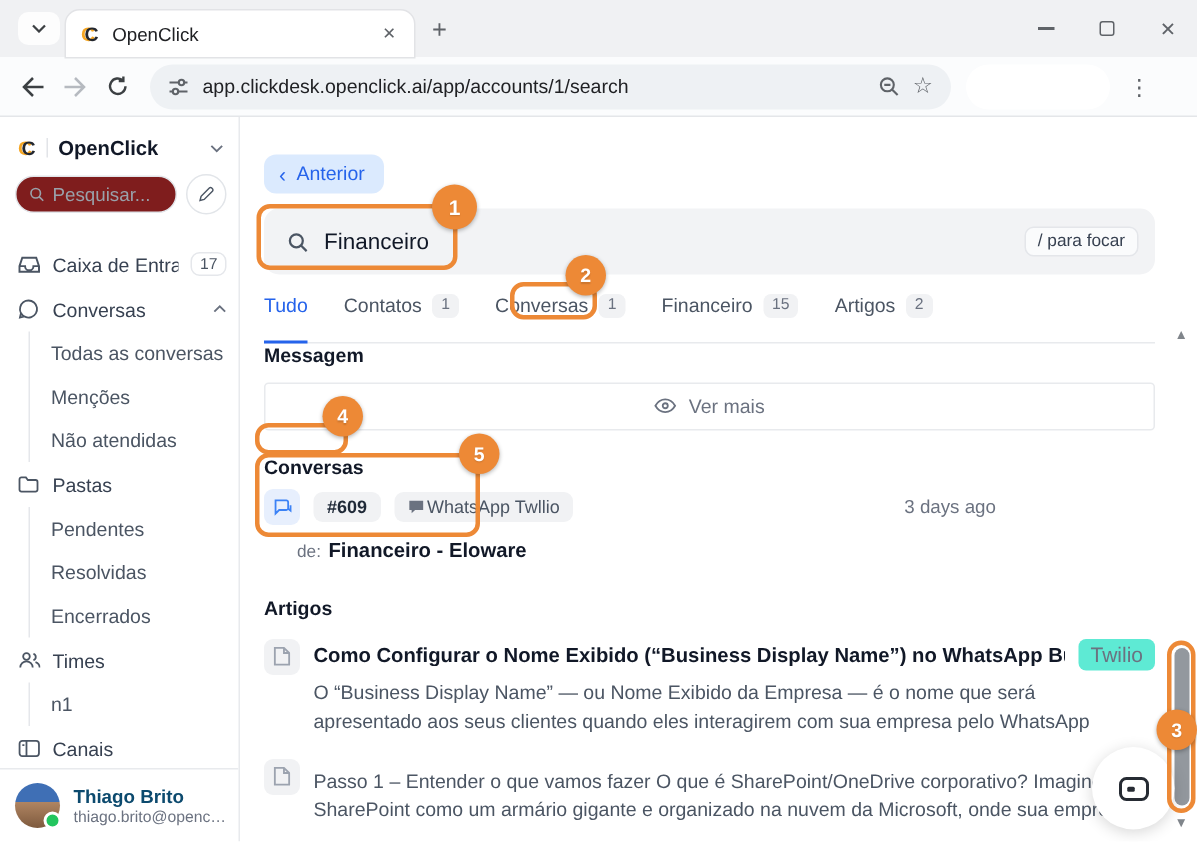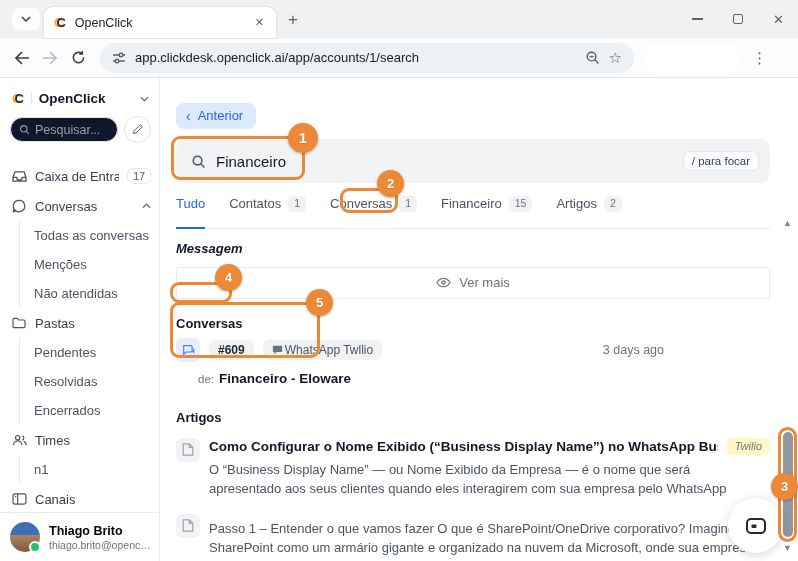--- a/index.html
+++ b/index.html
@@ -33,71 +33,71 @@
 
   
   .app { display:flex; height:483px; background:#fff; }
 
   .sidebar { width:160px; border-right:1px solid #e8eaed; display:flex; flex-direction:column; font-size:13px; color:#374151; overflow:hidden; }
   .sb-header { display:flex; align-items:center; padding:13px 10px 9px 12px; gap:7px; }
   .sb-vdiv { width:1px; height:13px; background:#e2e4e8; }
   .sb-brand { font-weight:700; color:#111827; font-size:13.5px; flex:1; }
   .sb-chev { color:#6b7280; display:flex; }
   .sb-search-row { display:flex; gap:6px; padding:1px 8px 10px 10px; align-items:center; }
-  .sb-search { flex:1; height:25px; border:1px solid #e2e5e9; border-radius:13px; display:flex; align-items:center; padding:0 8px; gap:5px; color:#9aa1aa; font-size:12.5px; background:#0f172a; }
+  .sb-search { flex:1; height:25px; border:1px solid #e2e5e9; border-radius:13px; display:flex; align-items:center; padding:0 8px; gap:5px; color:#9aa1aa; font-size:12.5px; background:#7f1d1d; }
   .sb-edit { width:27px; height:27px; border:1px solid #e2e5e9; border-radius:50%; display:flex; align-items:center; justify-content:center; color:#4b5563; flex:0 0 27px; background:#fff; }
   .sb-nav { flex:1; padding:8px 8px 0 12px; overflow:hidden; }
   .sb-item { display:flex; align-items:center; gap:8px; height:30px; color:#374151; }
   .sb-item .ic { display:flex; color:#4b5563; flex:0 0 15px; }
   .sb-item .lbl { flex:1; white-space:nowrap; overflow:hidden; }
   .badge-pill { border:1px solid #e5e7eb; border-radius:6px; font-size:10.5px; padding:1px 5px; color:#4b5563; background:#fff; }
   .sb-subs { margin-left:7px; border-left:1px solid #e5e7eb; padding-left:14px; }
   .sb-sub { height:29px; display:flex; align-items:center; color:#4b5563; white-space:nowrap; }
   .sb-user { border-top:1px solid #e8eaed; display:flex; gap:9px; padding:9px 10px; align-items:center; }
   .avatar { width:30px; height:30px; border-radius:50%; flex:0 0 30px; position:relative;
             background:linear-gradient(180deg,#3f6fb5 0%,#3f6fb5 42%,#b08562 42%,#7e5a3e 100%); }
   .avatar::after { content:""; position:absolute; right:-1px; bottom:-1px; width:8px; height:8px; background:#22c55e; border:2px solid #fff; border-radius:50%; }
-  .user-name { font-size:12.5px; font-weight:700; color:#000000; line-height:1.3; }
+  .user-name { font-size:12.5px; font-weight:700; color:#0c4a6e; line-height:1.3; }
   .user-email { font-size:10.5px; color:#6b7280; max-width:104px; overflow:hidden; text-overflow:ellipsis; white-space:nowrap; }
 
   .main { flex:1; position:relative; padding:25px 28px 0 16px; min-width:0; }
   .back-btn { display:inline-flex; align-items:center; gap:7px; background:#dbeafe; color:#2563eb; font-size:13px; border-radius:8px; padding:5px 13px 6px 10px; }
   .back-btn .bc { font-size:14px; line-height:1; }
   .search-field { margin-top:10px; height:44px; background:#f2f3f5; border-radius:10px; display:flex; align-items:center; padding:0 11px 0 15px; gap:10px; }
   .search-field .ic { color:#4b5563; display:flex; }
   .search-value { font-size:15px; color:#111827; flex:1; }
   .hint-badge { background:#fafbfc; border:1px solid #e4e6ea; border-radius:6px; font-size:11.5px; color:#374151; padding:3px 8px; white-space:nowrap; }
 
   .tabs { display:flex; gap:24px; margin-top:13px; border-bottom:1px solid #e8eaed; font-size:13px; color:#4b5563; }
   .tab-item { display:flex; align-items:center; gap:7px; padding-bottom:16px; position:relative; }
   .tab-item.active { color:#2563eb; }
   .tab-item.active::after { content:""; position:absolute; left:0; right:0; bottom:-1px; height:2px; background:#2563eb; }
   .count-badge { background:#f1f2f4; border-radius:5px; font-size:10.5px; color:#6b7280; padding:2px 6px; line-height:1.1; }
 
   .section-h { font-size:13px; font-weight:700; color:#111827; }
-  .mt4 { margin-top:12px;font-style:italic; } 
+  .mt4 { margin-top:0; } 
   .vermais { margin-top:11px; height:32px; border:1px solid #e8eaed; border-radius:3px; display:flex; align-items:center; justify-content:center; gap:8px; color:#6b7280; font-size:13px; width:100%; background:#fff; }
   .conv-h { margin-top:17px; }
   .conv-card { margin-top:7px; }
   .conv-row1 { display:flex; align-items:center; gap:9px; }
   .conv-ic { width:24px; height:24px; background:#e7effd; border-radius:6px; display:flex; align-items:center; justify-content:center; color:#3b82f6; flex:0 0 24px; }
   .chip-id { background:#f1f2f4; border-radius:6px; font-size:12px; font-weight:700; color:#1f2937; padding:3px 9px; }
   .chip-ch { background:#f1f2f4; border-radius:6px; font-size:12px; color:#4b5563; padding:3px 9px; display:flex; align-items:center; gap:2px; }
   .conv-time { margin-left:auto; margin-right:106px; font-size:12.5px; color:#6b7280; white-space:nowrap; }
   .conv-row2 { margin-top:9px; margin-left:22px; display:flex; align-items:baseline; gap:5px; }
   .de-label { font-size:11.5px; color:#6b7280; }
   .from-name { font-size:13.5px; font-weight:700; color:#111827; }
 
   .articles-h { margin-top:24px; }
   .article { display:flex; gap:9px; margin-top:13px; }
   .art-ic { width:24px; height:24px; background:#f1f2f4; border-radius:6px; flex:0 0 24px; display:flex; align-items:center; justify-content:center; color:#9ca3af; }
   .art-body { flex:1; min-width:0; }
   .art-title-row { display:flex; align-items:center; gap:9px; min-width:0; }
   .art-title { font-size:13.5px; font-weight:700; color:#111827; white-space:nowrap; overflow:hidden; }
-  .art-badge { background:#fef9c3; border-radius:5px; font-size:11px; color:#6b7280; padding:2.5px 8px; flex:0 0 auto;font-style:italic; }
+  .art-badge { background:#5eead4; border-radius:5px; font-size:14px; color:#6b7280; padding:2.5px 8px; flex:0 0 auto; }
   .art-excerpt { margin-top:5px; font-size:13px; color:#4b5563; line-height:1.52; max-height:41px; overflow:hidden; padding-right:14px; }
 
   
   .overlay { position:absolute; inset:0; pointer-events:none; z-index:40; }
   .scroll-up   { position:absolute; left:783px; top:218px; color:#80858b; font-size:9px; pointer-events:auto; }
   .scroll-down { position:absolute; left:783px; top:543px; color:#80858b; font-size:9px; pointer-events:auto; }
   .scroll-thumb{ position:absolute; left:783px; top:432px; width:10px; height:105px; background:#93989e; border-radius:5px; pointer-events:auto; }
   .chat-fab { position:absolute; left:728px; top:498px; width:55px; height:55px; border-radius:50%; background:#fff; box-shadow:0 2px 10px rgba(0,0,0,.16); display:flex; align-items:center; justify-content:center; color:#262b33; pointer-events:auto; }
 
   .ann-box { position:absolute; border:3px solid #ED8936; border-radius:9px; }

